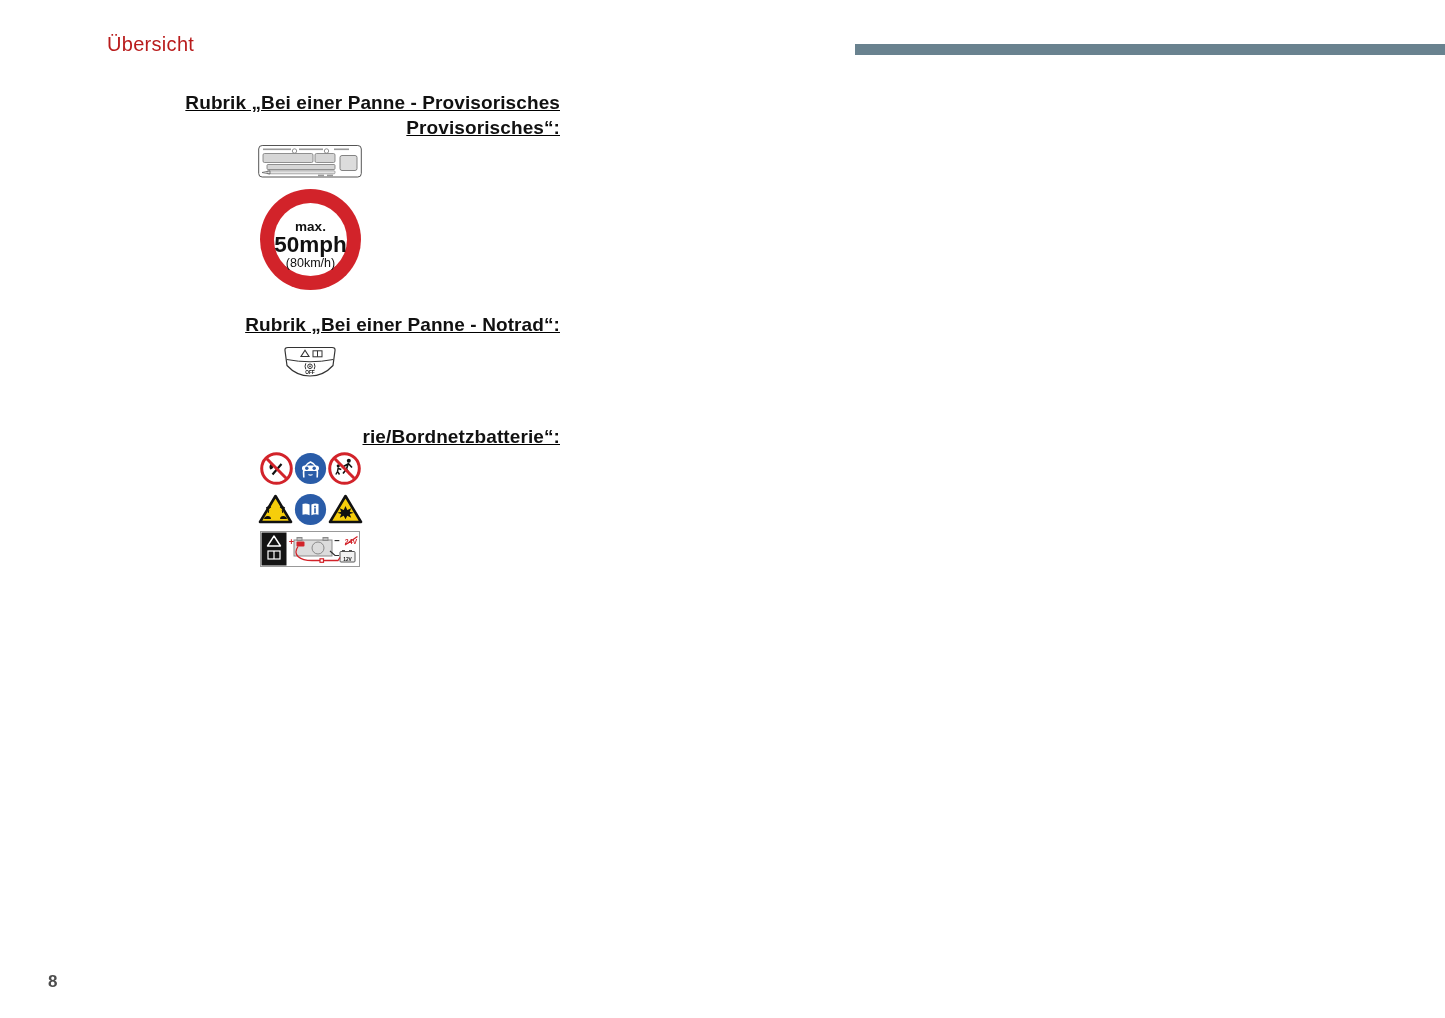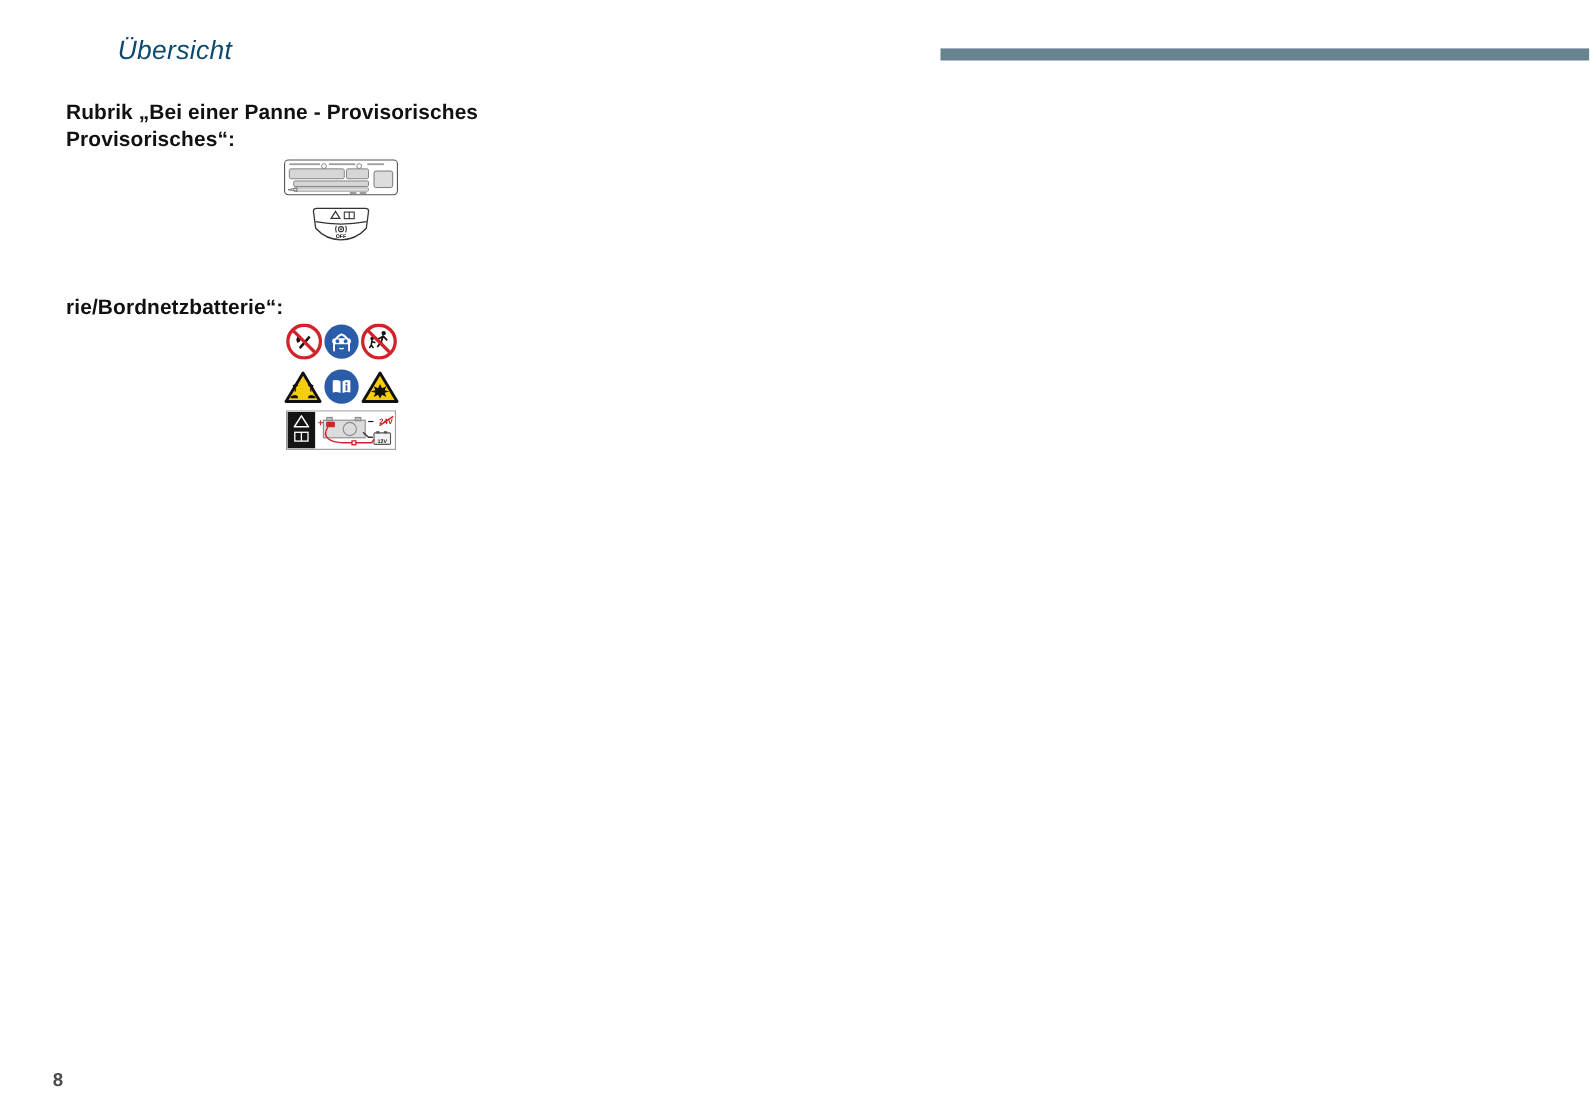--- a/index.html
+++ b/index.html
@@ -1,23 +1,23 @@
 <!DOCTYPE html>
 <html><head>
 <meta charset="utf-8">
 <style>
   * { margin:0; padding:0; box-sizing:border-box; }
   html,body { background:#ffffff; }
   body { font-family:"Liberation Sans", sans-serif; }
   .page { position:relative; width:1445px; height:1018px; background:#ffffff; overflow:hidden; }
 
-  .header-label { position:absolute; left:107px; top:33px; font-size:24px; letter-spacing:0.3px; color:#0c4a6e;font-style:italic; }
+  .header-label { position:absolute; left:107px; top:33px; font-size:20px; letter-spacing:0.3px; color:#b91c1c; }
   .accent-bar { position:absolute; left:855px; top:44px; width:590px; height:11px; background:#69828F; }
 
-  .content { position:absolute; left:60px; top:0; width:500px; text-align:left; }
+  .content { position:absolute; left:60px; top:0; width:500px; text-align:right;text-decoration:underline; }
 
   .heading { font-size:19px; line-height:24.5px; font-weight:700; color:#111111; letter-spacing:0.1px; }
   .h1 { margin-top:91px; }
   .h2 { margin-top:22px; }
   .h3 { margin-top:21px; }
 
   .figure { display:flex; justify-content:center; }
   .fig-tirekit   { margin-top:3px; }
   .fig-speedsign { margin-top:8px; }
   .fig-notrad    { margin-top:5px; }
@@ -58,21 +58,33 @@
         <rect x="57" y="10.5" width="20" height="9" rx="1.5" fill="#d6d6d6" stroke="#777777" stroke-width="0.8"></rect>
         <rect x="9" y="21.5" width="68" height="5" rx="1" fill="#d6d6d6" stroke="#777777" stroke-width="0.8"></rect>
         <rect x="9" y="27.8" width="68" height="3" rx="1" fill="#e4e4e4" stroke="#888888" stroke-width="0.7"></rect>
         <rect x="82" y="12.5" width="17" height="15" rx="2" fill="#dcdcdc" stroke="#777777" stroke-width="0.9"></rect>
         <path d="M4,29.5 L12,27.8 L12,31 Z" fill="none" stroke="#666666" stroke-width="0.8"></path>
         <rect x="60" y="31.6" width="6" height="1.8" fill="#9a9a9a"></rect>
         <rect x="69" y="31.6" width="6" height="1.8" fill="#9a9a9a"></rect>
       </svg>
     </div>
 
+    <div class="figure fig-speedsign">
+      <svg width="103" height="103" viewBox="0 0 103 103">
+        <circle cx="51.5" cy="51.5" r="50.5" fill="#D2232A"></circle>
+        <circle cx="51.5" cy="51.5" r="36.5" fill="#ffffff"></circle>
+        <text x="51.5" y="42.5" text-anchor="middle" font-size="13.5" font-weight="bold" fill="#111111">max.</text>
+        <text x="51.5" y="63.5" text-anchor="middle" font-size="22.5" font-weight="bold" fill="#111111">50mph</text>
+        <text x="51.5" y="78.5" text-anchor="middle" font-size="12.5" fill="#111111">(80km/h)</text>
+      </svg>
+    </div>
 
+    <div class="heading h2">
+      <span>Rubrik „Bei einer Panne - Notrad“:</span>
+    </div>
 
     <div class="figure fig-notrad">
       <svg width="54" height="37" viewBox="0 0 54 37">
         <path d="M5,4.5 L49,4.5 Q52.5,4.5 52,7.5 L50,22.5 Q40.5,33 27,33 Q13.5,33 4,22.5 L2,7.5 Q1.5,4.5 5,4.5 Z" fill="#ffffff" stroke="#333333" stroke-width="1.2"></path>
         <path d="M3.8,16.5 Q27,21 50.2,16.5" fill="none" stroke="#333333" stroke-width="1"></path>
         <path d="M22,7.2 L26,13.5 L18,13.5 Z" fill="none" stroke="#333333" stroke-width="1.1"></path>
         <g>
           <rect x="30" y="7.8" width="9" height="6" fill="none" stroke="#333333" stroke-width="1"></rect>
           <line x1="34.5" y1="7.8" x2="34.5" y2="13.8" stroke="#333333" stroke-width="1"></line>
         </g>

